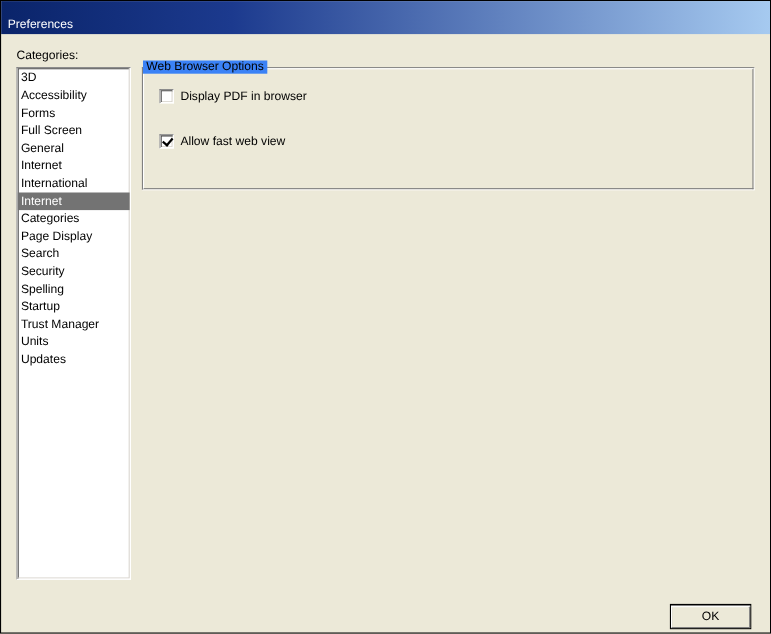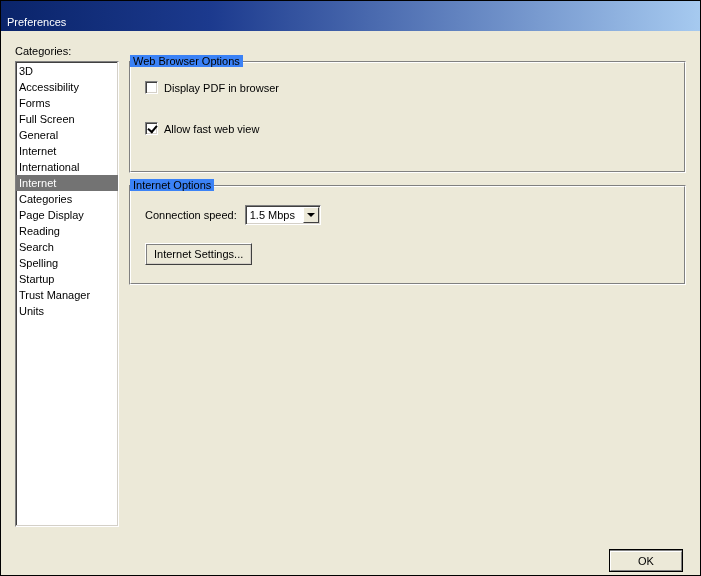--- a/index.html
+++ b/index.html
@@ -198,57 +198,45 @@
         <div class="list-item">3D</div>
         <div class="list-item">Accessibility</div>
         <div class="list-item">Forms</div>
         <div class="list-item">Full Screen</div>
         <div class="list-item">General</div>
         <div class="list-item">Internet</div>
         <div class="list-item">International</div>
         <div class="list-item selected">Internet</div>
         <div class="list-item">Categories</div>
         <div class="list-item">Page Display</div>
-        <div class="list-item">Reading</div>
         <div class="list-item">Search</div>
+        <div class="list-item">Security</div>
         <div class="list-item">Spelling</div>
         <div class="list-item">Startup</div>
         <div class="list-item">Trust Manager</div>
         <div class="list-item">Units</div>
+        <div class="list-item">Updates</div>
       </div>
 
     <div class="right">
 
       <div class="group-outer group1">
         <div class="group-legend">Web Browser Options</div>
         <div class="group-inner">
           <div class="checkbox-row">
             <span class="chk" id="chk-pdf"></span>
             <span>Display PDF in browser</span>
           </div>
           <div class="checkbox-row spaced">
             <span class="chk checked" id="chk-fast"></span>
             <span>Allow fast web view</span>
           </div>
         </div>
       </div>
 
-      <div class="group-outer group2">
-        <div class="group-legend">Internet Options</div>
-        <div class="group-inner">
-          <div class="form-row">
-            <span>Connection speed:</span>
-            <div class="select">
-              <span>1.5 Mbps</span>
-              <span class="select-btn"></span>
-            </div>
-          </div>
-          <button class="btn" style="width:auto;min-width:0;padding:3px 8px;">Internet Settings...</button>
-        </div>
-      </div>
     </div>
   </div>
 
   <div class="footer">
     <button class="btn" style="border:1px solid #000;padding:0;">
       <span style="display:block;border-top:1px solid #fff;border-left:1px solid #fff;border-right:1px solid #808080;border-bottom:1px solid #808080;padding:2px 0;">OK</span>
     </button>
   </div>
 
 </div>

